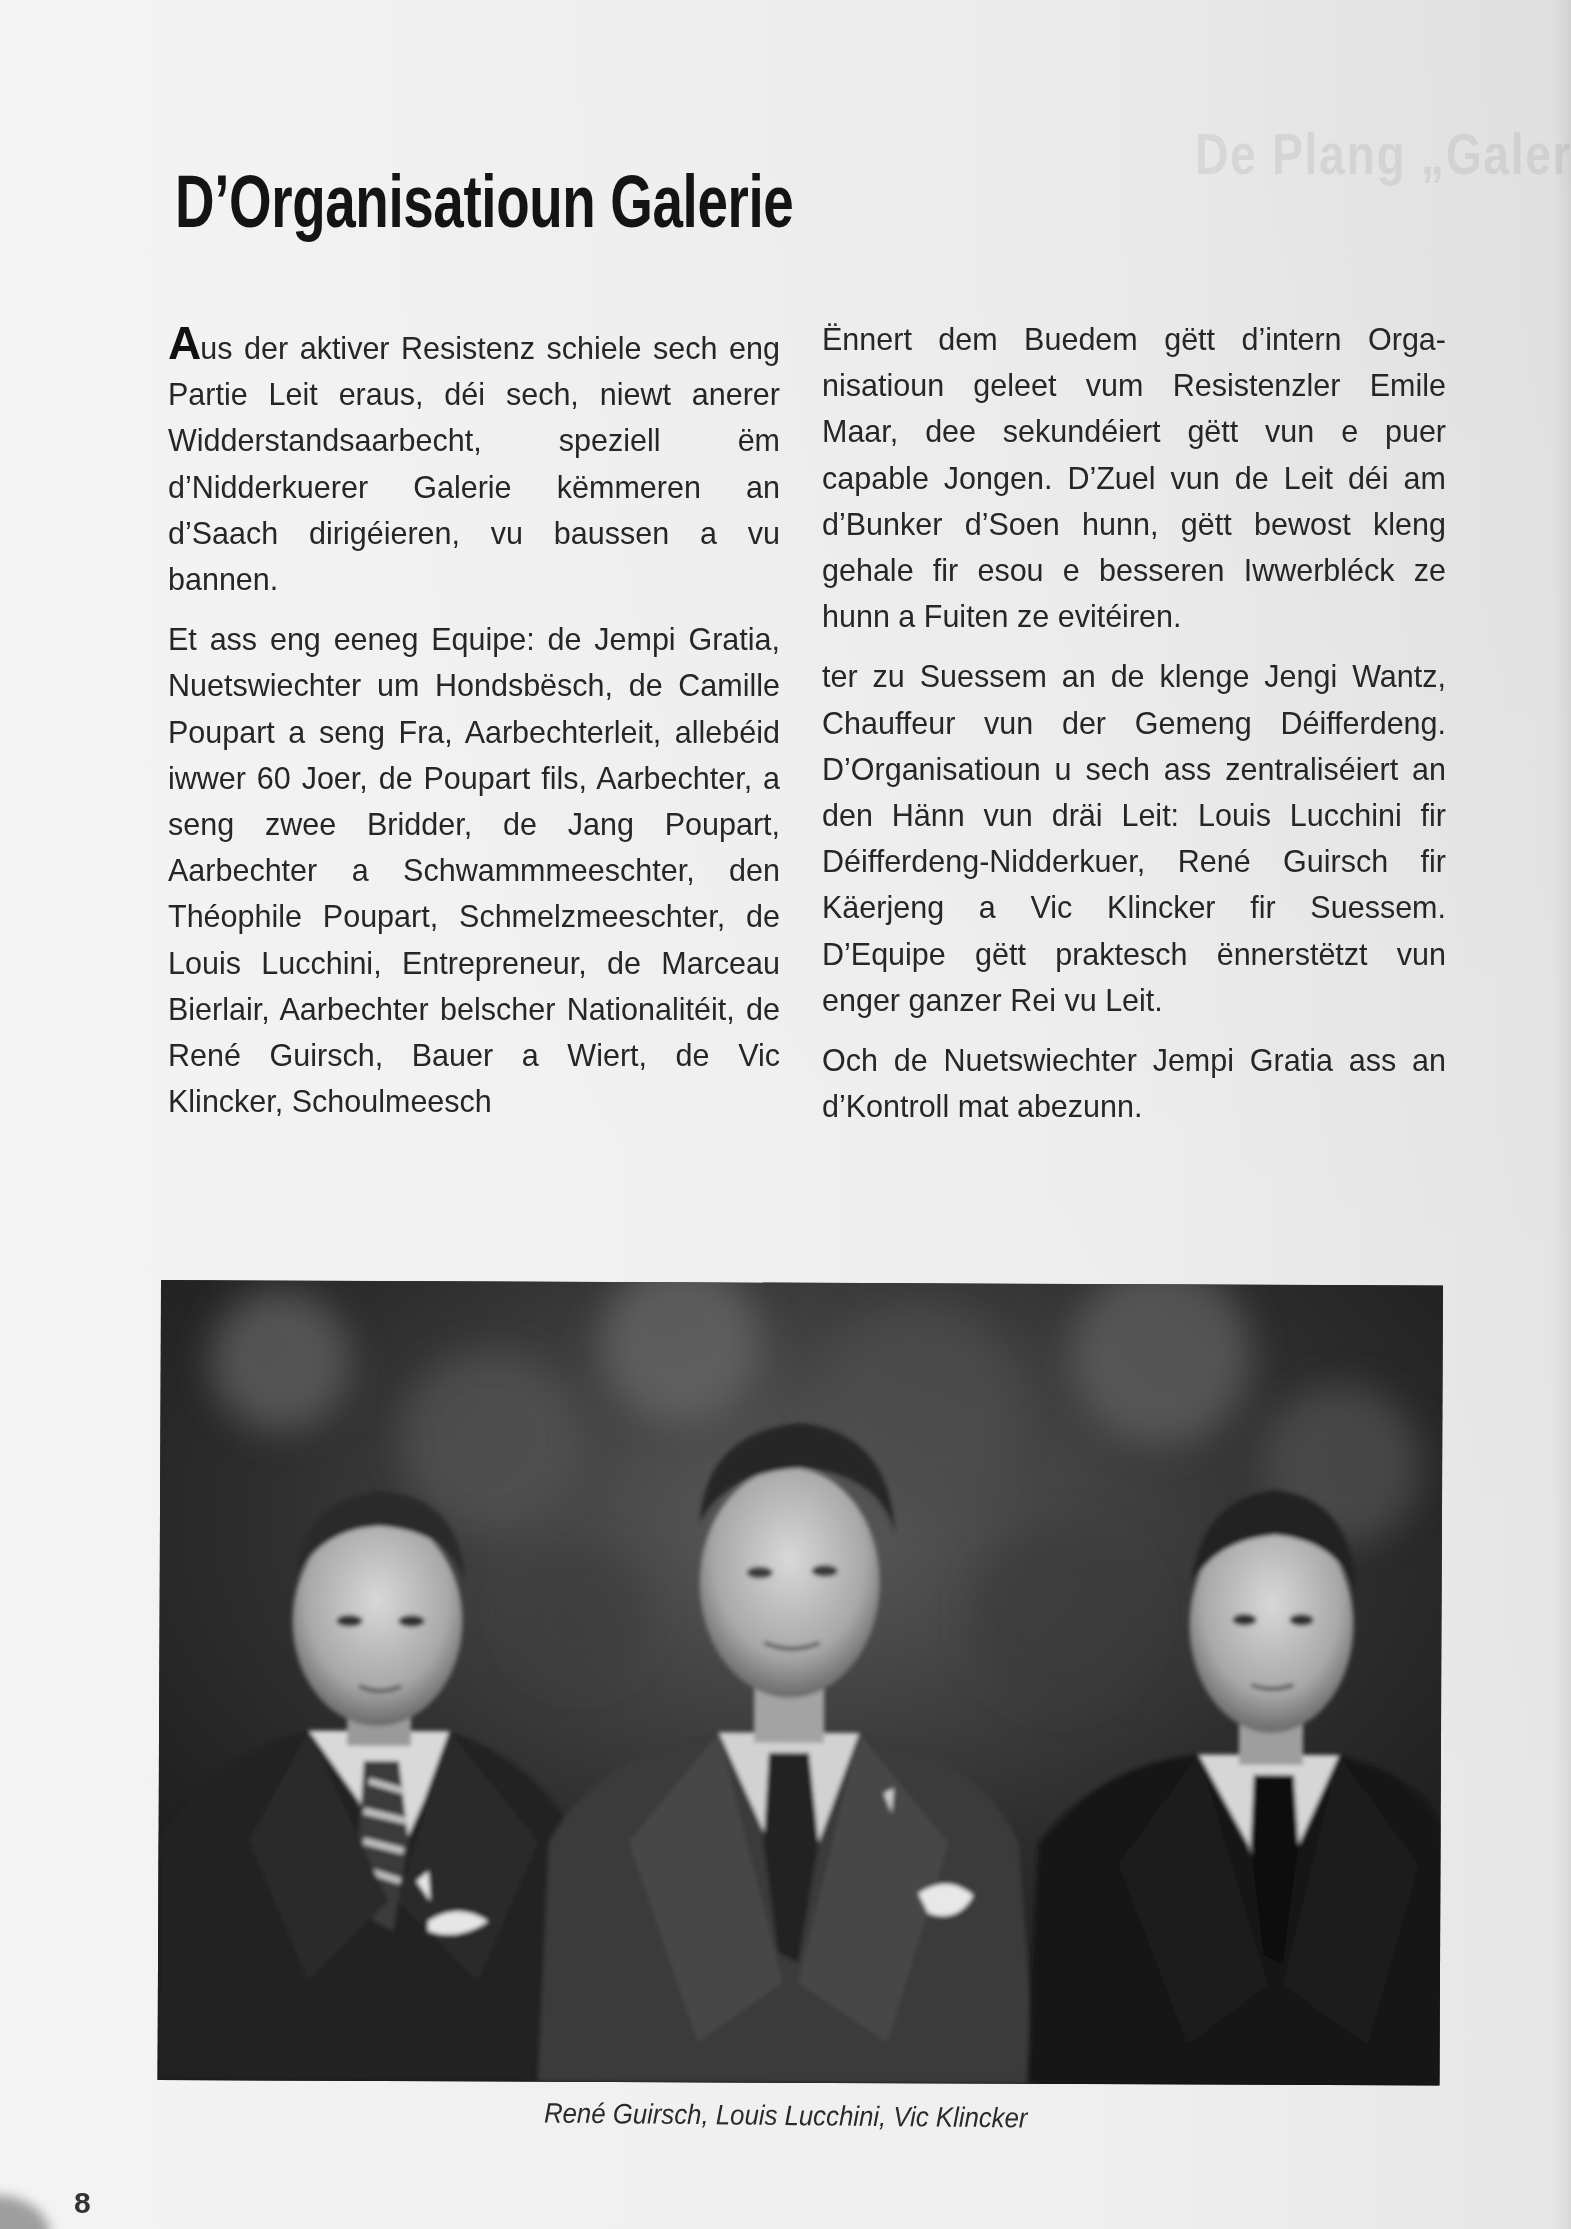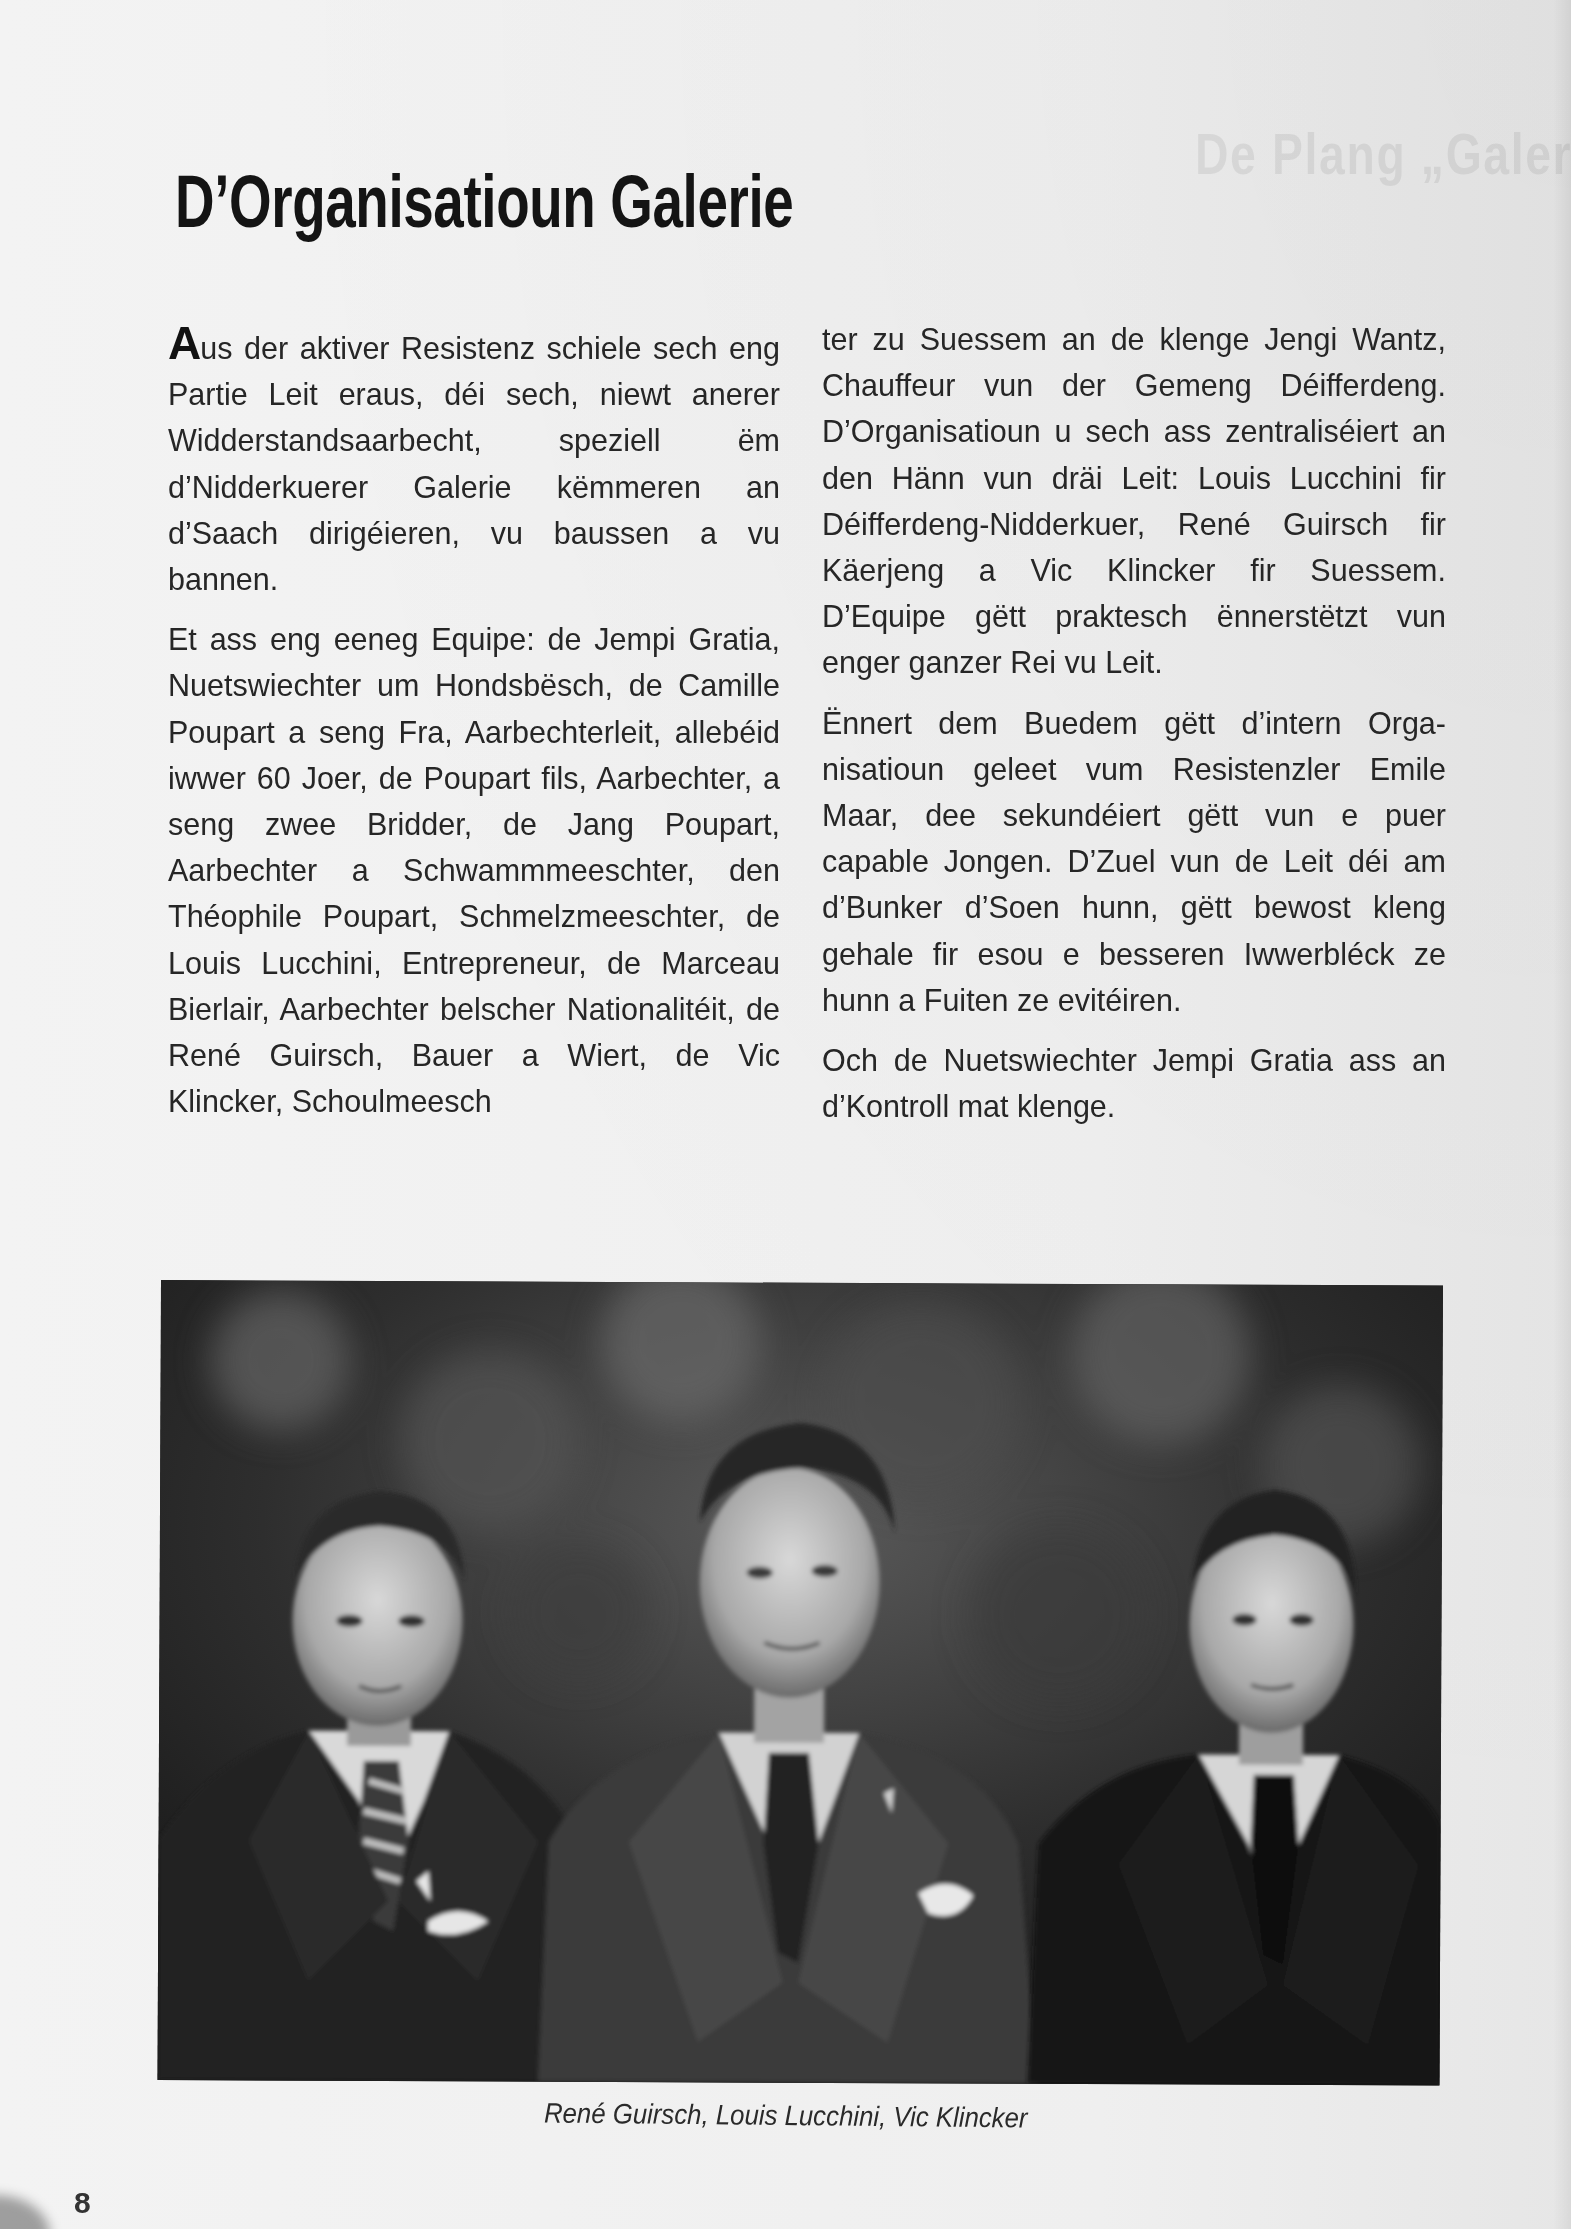--- a/index.html
+++ b/index.html
@@ -68,23 +68,23 @@
 <div class="bleed">De Plang „Galerie“ gl</div>
 
 <h1 class="title">D’Organisatioun Galerie</h1>
 
 <div class="col col-left">
   <p><span class="dropcap">A</span><span>us der aktiver Resistenz schiele sech eng Partie Leit eraus, déi sech, niewt anerer Widderstandsaarbecht, speziell ëm d’Nidderkuerer Galerie këmmeren an d’Saach dirigéieren, vu baussen a vu bannen.</span></p>
   <p>Et ass eng eeneg Equipe: de Jempi Gratia, Nuetswiechter um Hondsbësch, de Camille Poupart a seng Fra, Aar­bechterleit, allebéid iwwer 60 Joer, de Poupart fils, Aarbechter, a seng zwee Bridder, de Jang Poupart, Aarbechter a Schwammmeeschter, den Théophile Poupart, Schmelzmeeschter, de Louis Lucchini, Entrepreneur, de Marceau Bierlair, Aarbechter belscher Natio­nalitéit, de René Guirsch, Bauer a Wiert, de Vic Klincker, Schoulmeesch­</p>
 </div>
 
 <div class="col col-right">
+  <p>Ënnert dem Buedem gëtt d’intern Orga­nisatioun geleet vum Resistenzler Emile Maar, dee sekundéiert gëtt vun e puer capable Jongen. D’Zuel vun de Leit déi am d’Bunker d’Soen hunn, gëtt bewost kleng gehale fir esou e besseren Iw­werbléck ze hunn a Fuiten ze evitéiren.</p>
   <p>ter zu Suessem an de klenge Jengi Wantz, Chauffeur vun der Gemeng Déifferdeng. D’Organisatioun u sech ass zentraliséiert an den Hänn vun dräi Leit: Louis Lucchini fir Déifferdeng-Nidderkuer, René Guirsch fir Käerjeng a Vic Klincker fir Suessem. D’Equipe gëtt praktesch ënnerstëtzt vun enger ganzer Rei vu Leit.</p>
-  <p>Ënnert dem Buedem gëtt d’intern Orga­nisatioun geleet vum Resistenzler Emile Maar, dee sekundéiert gëtt vun e puer capable Jongen. D’Zuel vun de Leit déi am d’Bunker d’Soen hunn, gëtt bewost kleng gehale fir esou e besseren Iw­werbléck ze hunn a Fuiten ze evitéiren.</p>
-  <p>Och de Nuetswiechter Jempi Gratia ass an d’Kontroll mat klenge.</p>
+  <p>Och de Nuetswiechter Jempi Gratia ass an d’Kontroll mat abezunn.</p>
 </div>
 
 <div class="photo">
   <svg viewBox="0 0 1282 800" preserveAspectRatio="none">
     <defs>
       <radialGradient id="bgGlow" cx="50%" cy="30%" r="70%">
         <stop offset="0%" stop-color="#5a5a5a"></stop>
         <stop offset="60%" stop-color="#2e2e2e"></stop>
         <stop offset="100%" stop-color="#1a1a1a"></stop>
       </radialGradient>

